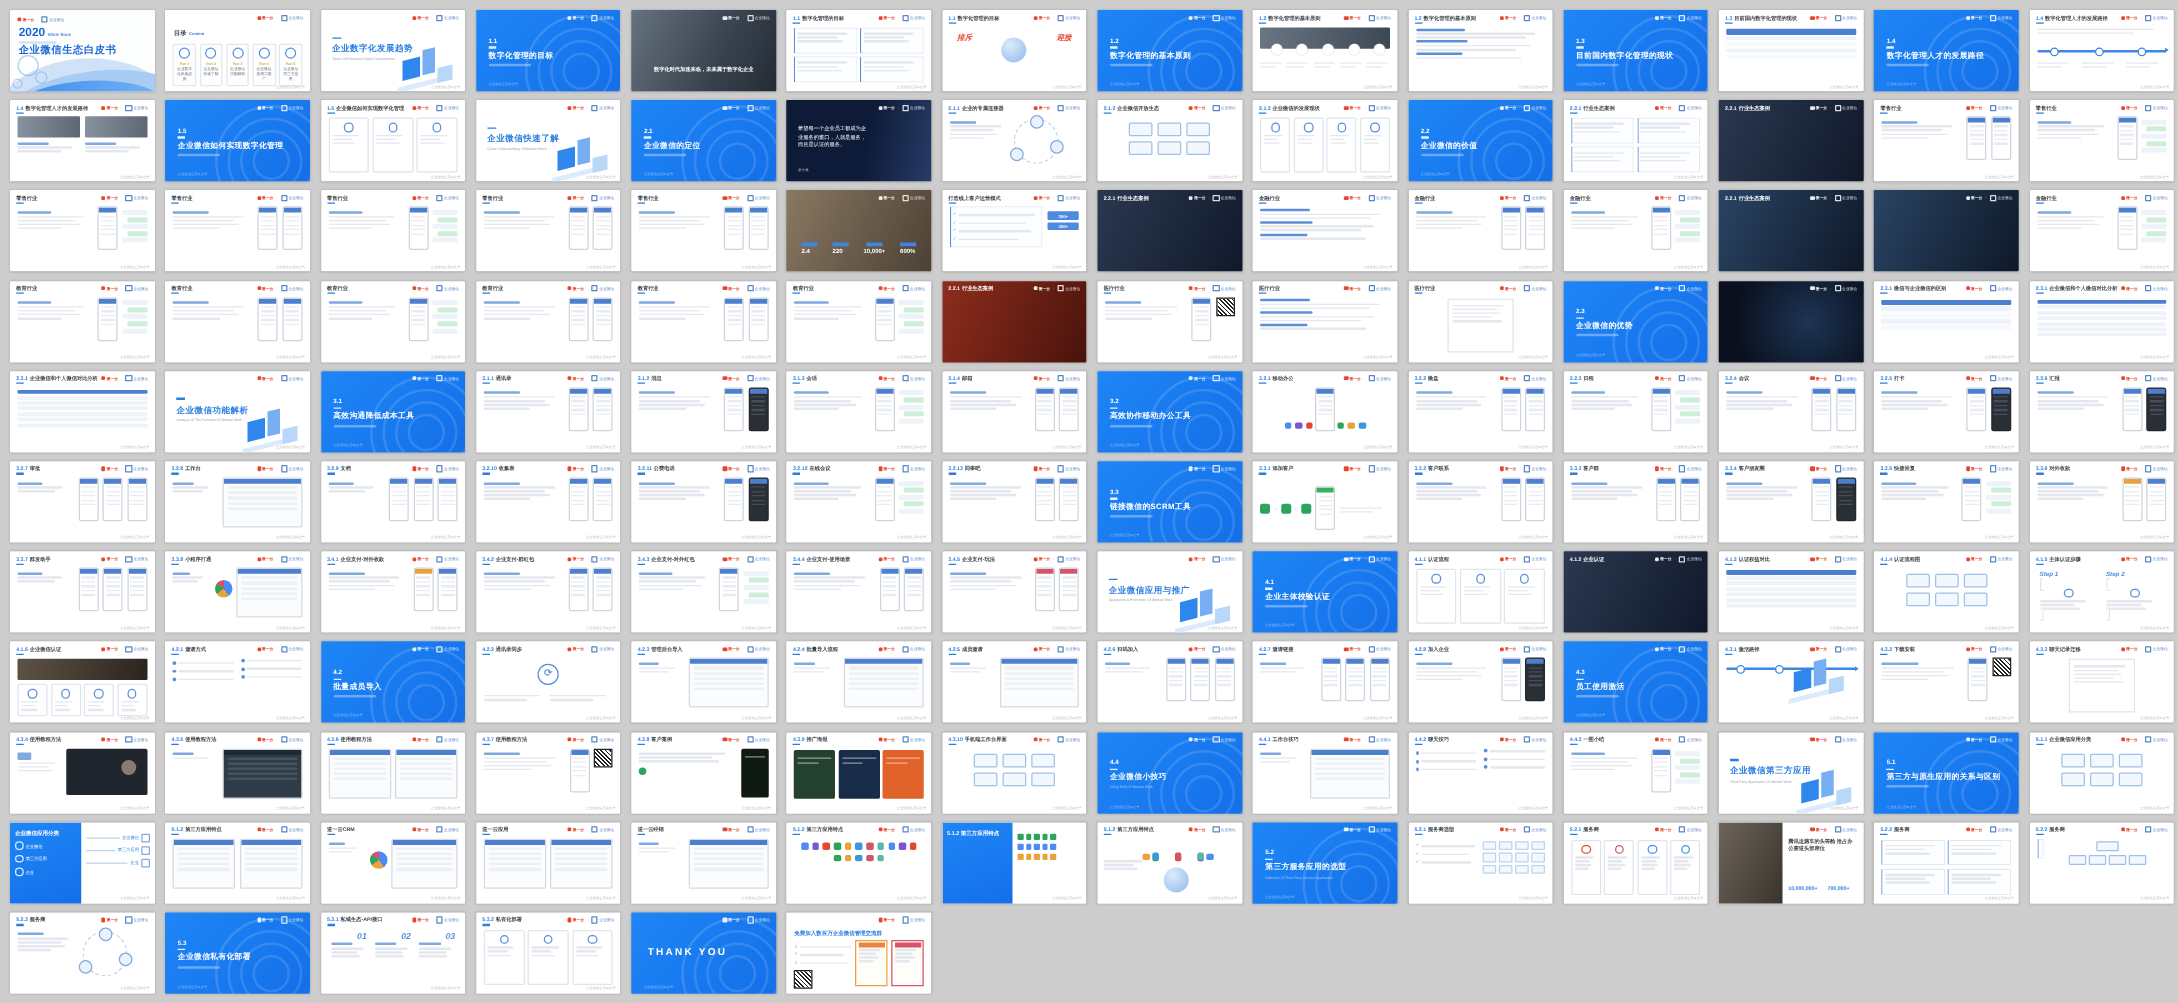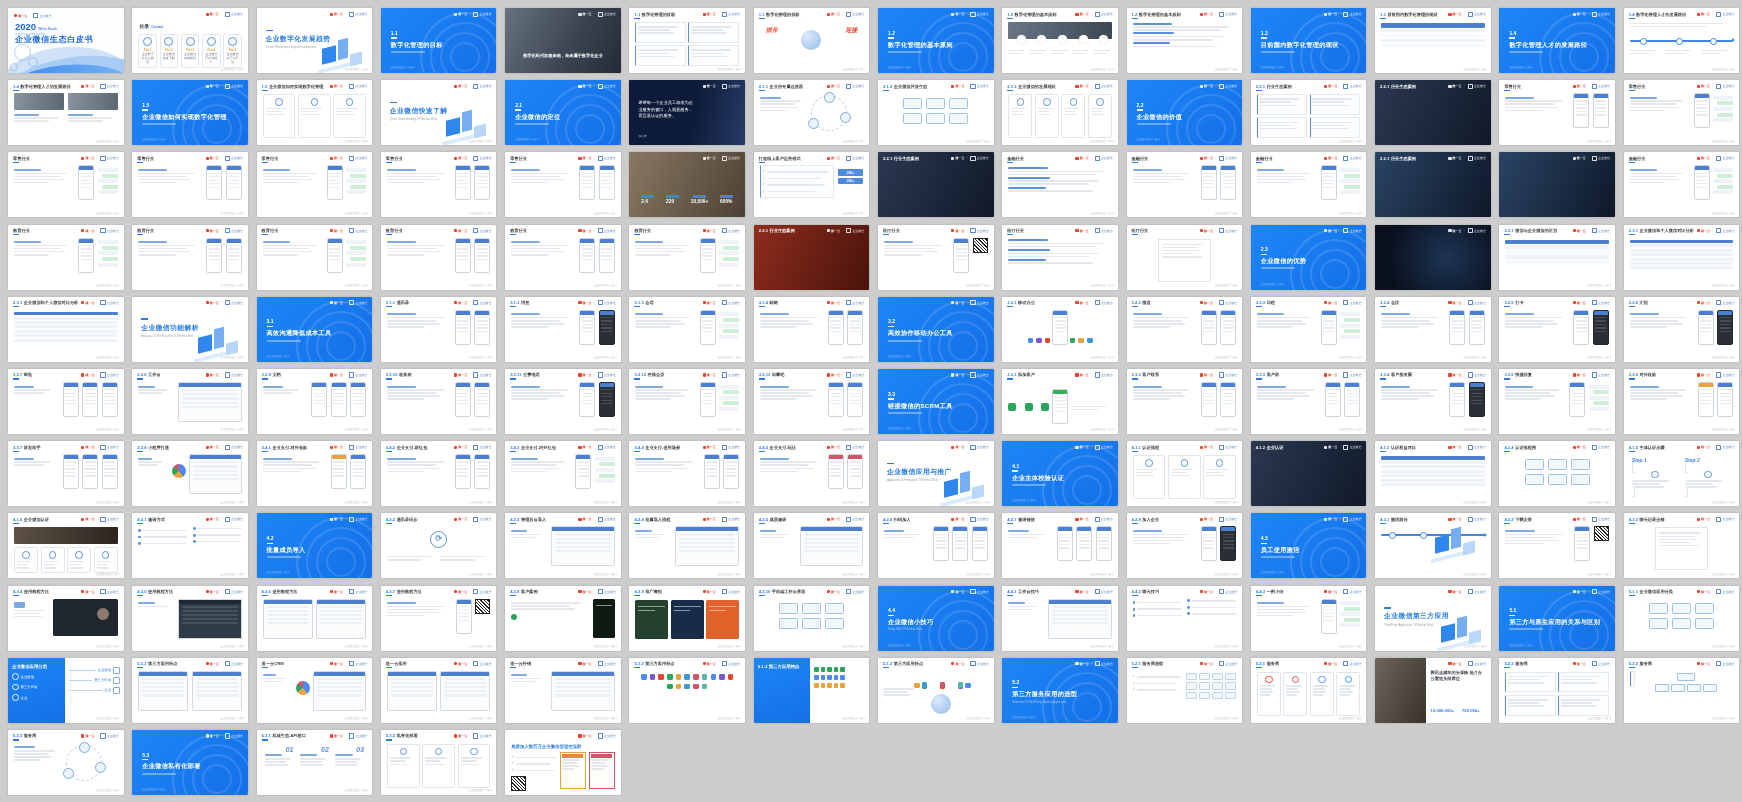--- a/index.html
+++ b/index.html
@@ -4057,20 +4057,37 @@
           </span>
           <span class="card">
             <i class="ic"></i>
             <i class="ln" style="width:80%;"></i>
             <i class="ln" style="width:60%;"></i>
             <i class="ln" style="width:70%;"></i>
           </span>
         </div>
         <span class="ft">企业微信生态白皮书</span>
       </div>
+      <div class="cell thanks">
+        <div class="hd">
+          <span></span>
+          <span class="logos w">
+            <span class="lr"><i class="dotR"></i>微一云</span>
+            <span class="sep">·</span>
+            <span class="lb"><i class="sqB"></i>企业微信</span>
+          </span>
+        </div>
+        <span class="fp">
+          <i></i>
+          <i></i>
+          <i></i>
+        </span>
+        <div class="tt">THANK YOU</div>
+        <span class="bnote">企业微信生态白皮书</span>
+      </div>
       <div class="cell ">
         <div class="hd">
           <span></span>
           <span class="logos ">
             <span class="lr"><i class="dotR"></i>微一云</span>
             <span class="sep">·</span>
             <span class="lb"><i class="sqB"></i>企业微信</span>
           </span>
         </div>
         <div class="qti">免费加入数百万企业微信管理交流群</div>

